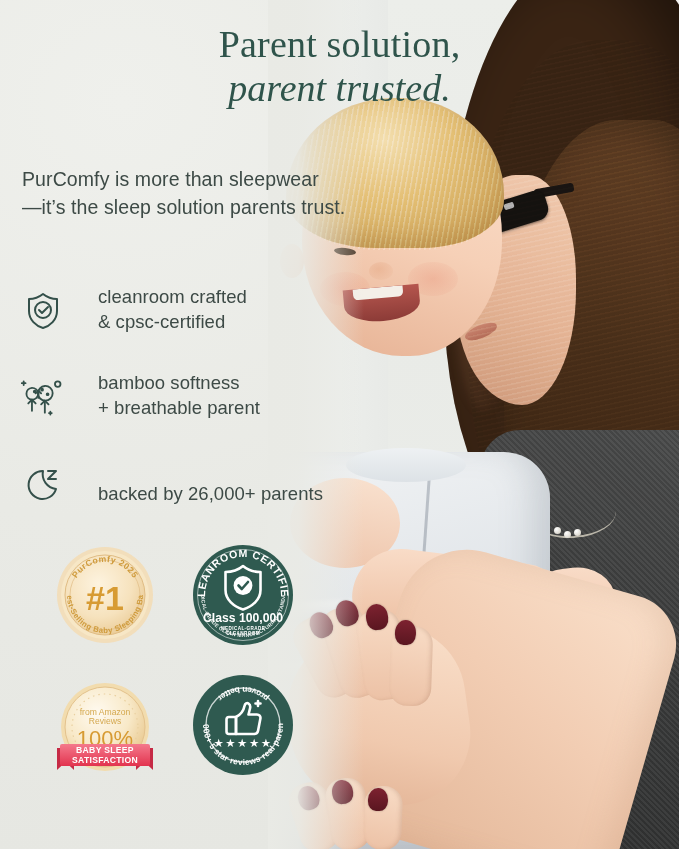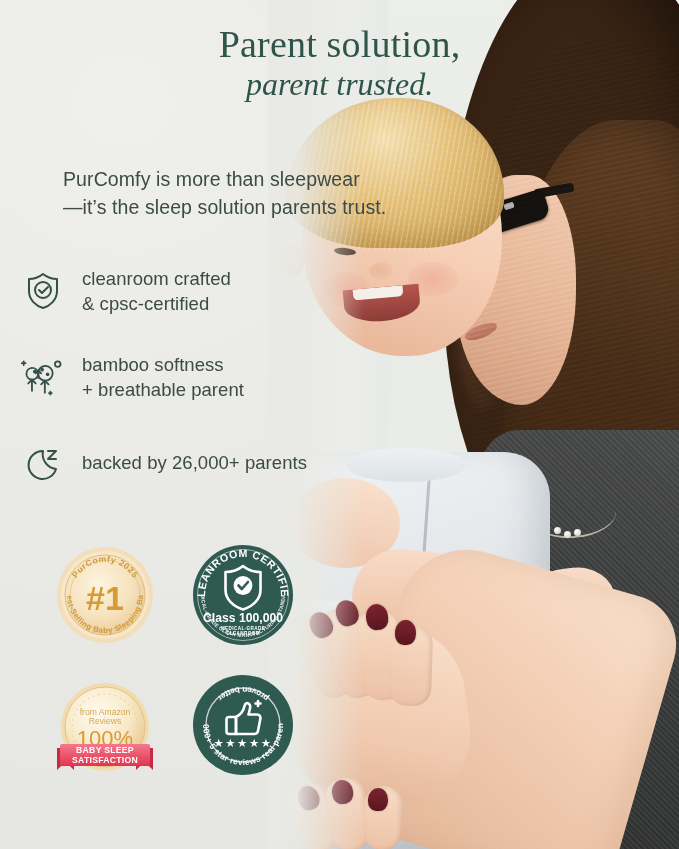--- a/index.html
+++ b/index.html
@@ -230,30 +230,30 @@
   }
 
   
   .headline{
     position:absolute;left:0;top:22px;width:679px;text-align:center;
     color:#2f544b;
     font-family:"Liberation Serif",serif;
     line-height:1.16;
   }
   .hl1{display:block;font-size:38px;letter-spacing:.2px;}
-  .hl2{display:block;font-size:32px;font-style:italic;}
+  .hl2{display:block;font-size:38px;font-style:italic;}
 
   .subhead{
     position:absolute;left:22px;top:166px;width:390px;
-    color:#3d4a46;font-size:19.5px;line-height:1.42;letter-spacing:.1px;margin-left:41px;
+    color:#3d4a46;font-size:19.5px;line-height:1.42;letter-spacing:.1px;
   }
   .subhead span{display:block;}
 
   .features{position:absolute;left:20px;top:248px;width:330px;}
-  .feature{display:flex;align-items:center;gap:16px;height:86px;}
+  .feature{display:flex;align-items:flex-end;gap:32px;height:86px;}
   .feat-icon{width:46px;height:46px;flex:0 0 46px;display:flex;
     align-items:center;justify-content:center;color:#34504a;}
   .feat-text{color:#3d4a46;font-size:18.5px;line-height:1.36;letter-spacing:.05px;}
   .feat-text span{display:block;}
 
   
   .badges{position:absolute;left:50px;top:540px;width:248px;}
   .badge-row{display:flex;gap:28px;margin-bottom:20px;}
   .badge{width:110px;height:110px;position:relative;}
   .badge svg{display:block;}

